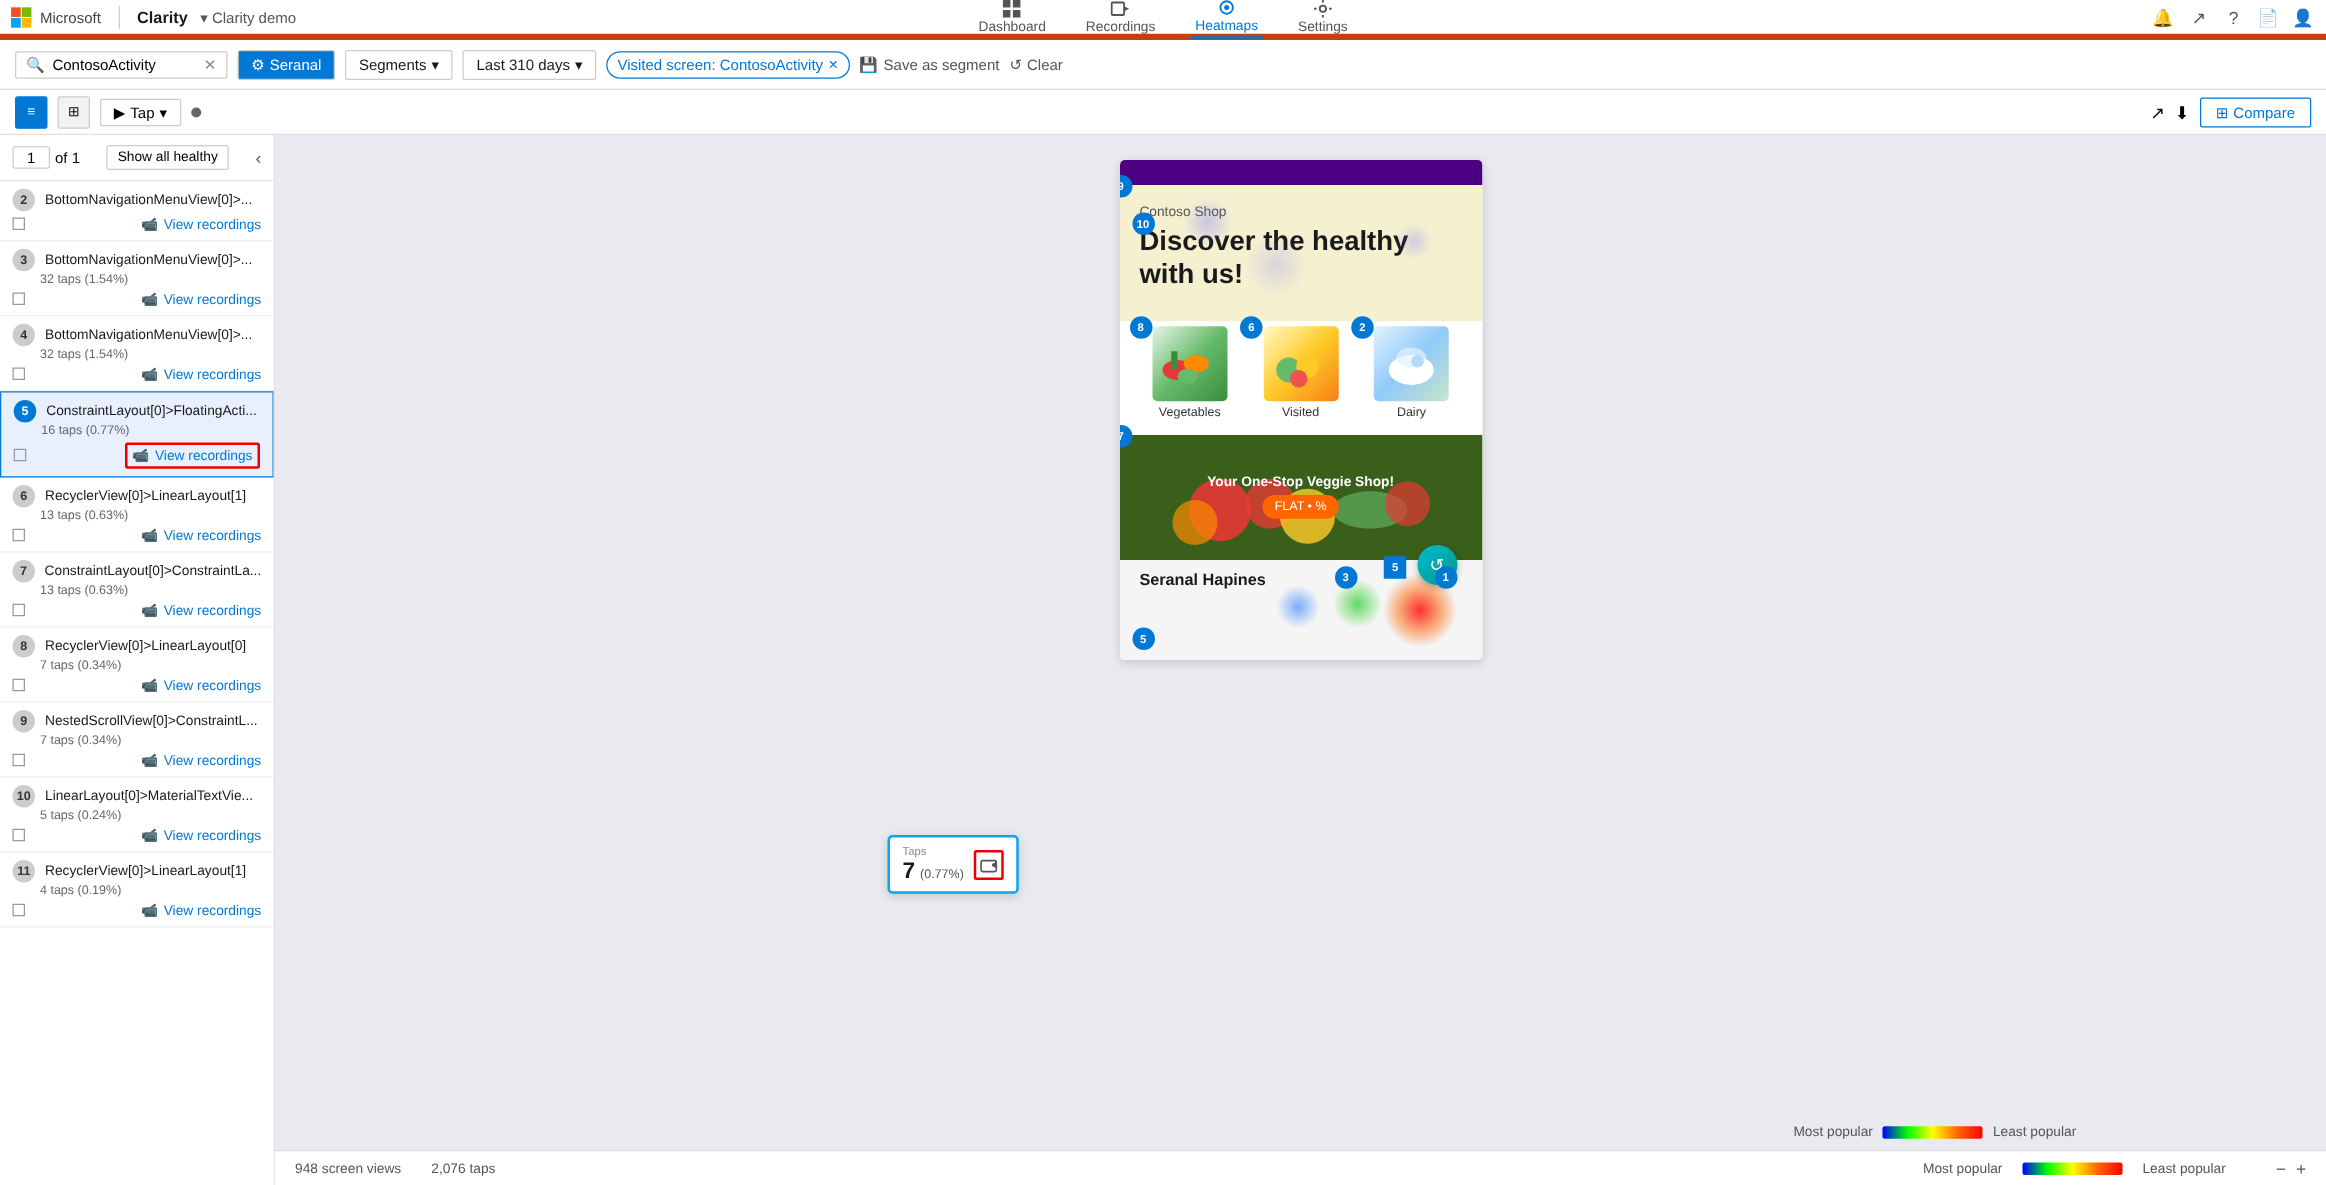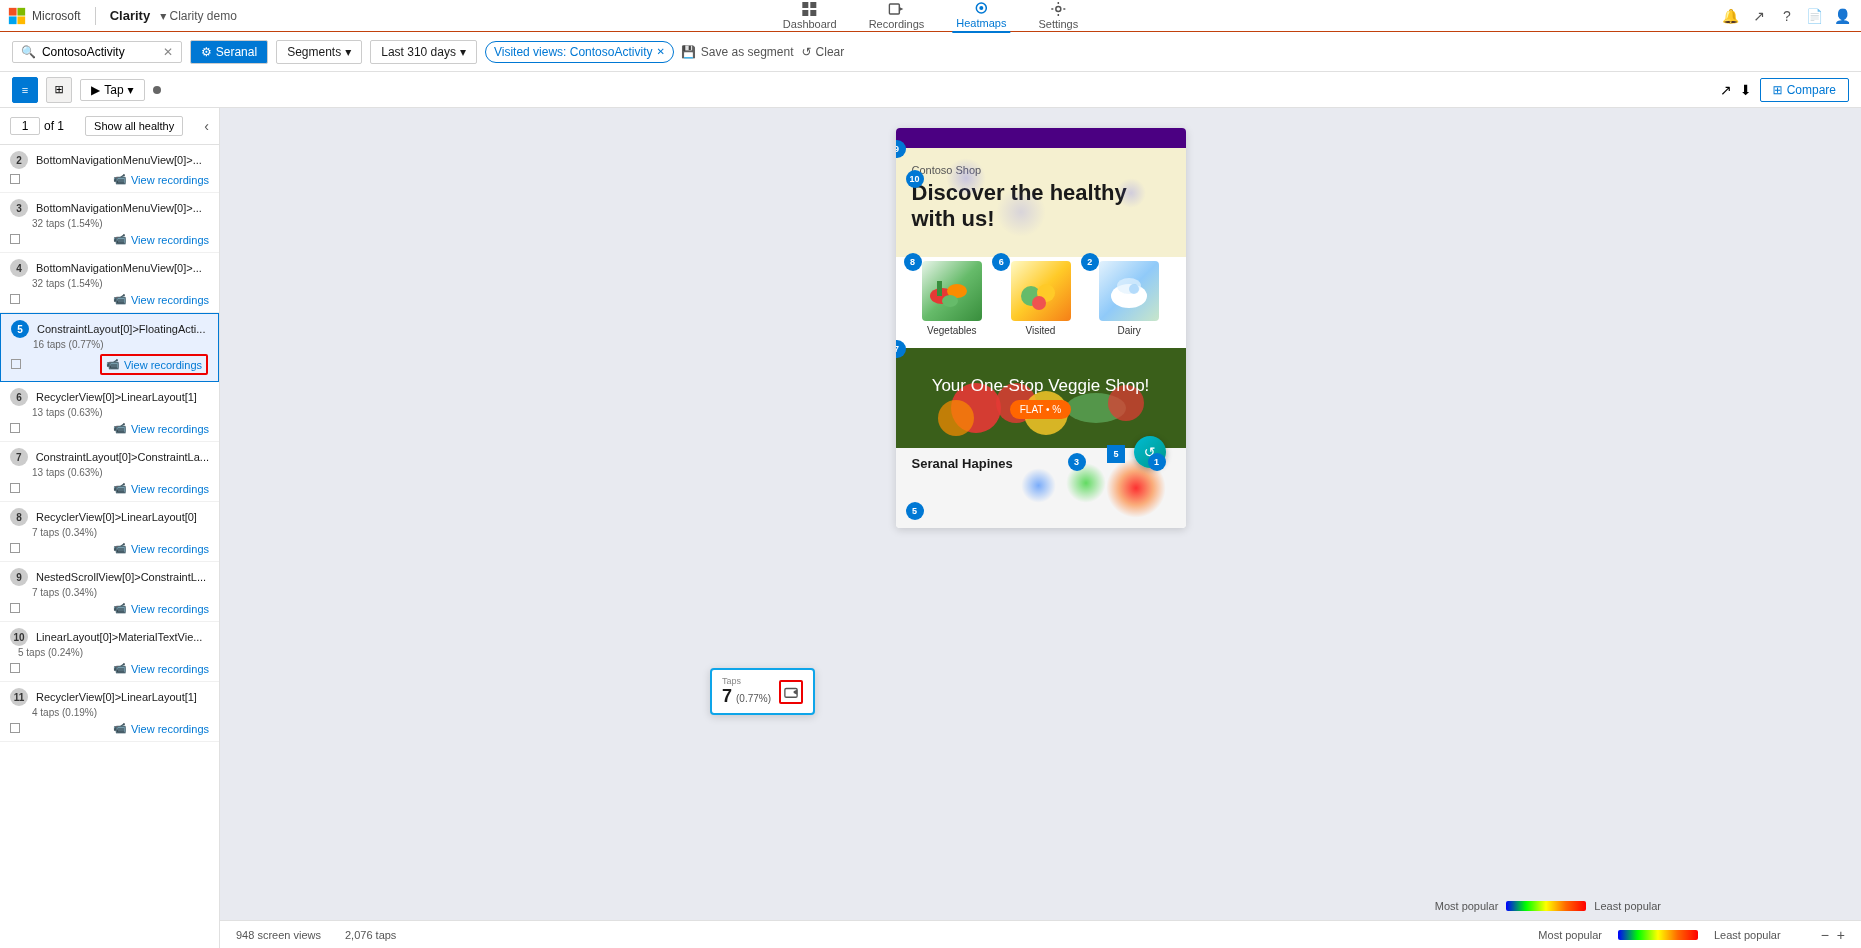--- a/index.html
+++ b/index.html
@@ -1,21 +1,21 @@
 <!DOCTYPE html>
 <html><head>
   <meta charset="utf-8">
   <style>
     * { box-sizing: border-box; margin: 0; padding: 0; font-family: 'Segoe UI', Arial, sans-serif; }
     body { width: 1861px; height: 948px; overflow: hidden; background: #f3f2f1; }
 
     
     .topbar {
       display: flex; align-items: center; height: 32px; background: #fff;
-      border-bottom: 1px solid #c2410c; padding: 0 8px; position: relative;
+      border-bottom: 5px solid #c2410c; padding: 0 8px; position: relative;
     }
     .topbar-brand { display: flex; align-items: center; gap: 6px; font-size: 13px; }
     .ms-logo { width: 18px; height: 18px; }
     .topbar-divider { width: 1px; height: 18px; background: #ccc; margin: 0 8px; }
     .topbar-clarity { font-size: 13px; font-weight: 600; color: #1a1a1a; }
     .topbar-demo { font-size: 12px; color: #555; margin-left: 4px; }
     .topbar-nav { display: flex; align-items: center; gap: 24px; position: absolute; left: 50%; transform: translateX(-50%); }
     .nav-item { display: flex; flex-direction: column; align-items: center; font-size: 11px; color: #555; cursor: pointer; padding: 2px 4px; }
     .nav-item.active { color: #0078d4; border-bottom: 2px solid #0078d4; }
     .nav-item svg { width: 16px; height: 16px; margin-bottom: 1px; }
@@ -122,21 +122,21 @@
     .hm-category { font-size: 14px; font-weight: 600; color: #1a1a1a; padding: 8px 16px; }
     .hm-products { display: flex; gap: 8px; padding: 4px 16px 12px; }
     .hm-product { display: flex; flex-direction: column; align-items: center; gap: 4px; flex: 1; }
     .hm-product-img { width: 60px; height: 60px; border-radius: 4px; position: relative; overflow: hidden; }
     .hm-product-label { font-size: 10px; color: #333; text-align: center; }
     .hm-banner { margin: 0 0 0 0; position: relative; }
     .hm-banner-img {
       width: 100%; height: 100px; background: linear-gradient(135deg, #2d5a1b, #8b9a2d);
       display: flex; align-items: center; justify-content: center; position: relative;
     }
-    .hm-banner-text { color: #fff; font-size: 17px; font-weight: 400; text-align: right; z-index: 2; position: relative; }
+    .hm-banner-text { color: #fff; font-size: 11px; font-weight: 700; text-align: right; z-index: 2; position: relative; }
     .hm-flat-btn {
       background: #ff6600; color: #fff; font-size: 10px; padding: 4px 10px;
       border-radius: 20px; margin-top: 4px; display: inline-block;
     }
 
     
     .hm-badge {
       position: absolute; width: 18px; height: 18px; border-radius: 50%;
       background: #0078d4; color: #fff; font-size: 9px; font-weight: 700;
       display: flex; align-items: center; justify-content: center; z-index: 10;
@@ -237,21 +237,21 @@
   </button>
   <button class="filter-btn secondary">
     <span>Segments</span>
     <span>▾</span>
   </button>
   <button class="filter-btn secondary">
     <span>Last 310 days</span>
     <span>▾</span>
   </button>
   <div class="filter-chip">
-    <span>Visited views: ContosoActivity</span>
+    <span>Visited screen: ContosoActivity</span>
     <span class="close">✕</span>
   </div>
   <div class="save-segment">
     <span>💾</span>
     <span>Save as segment</span>
   </div>
   <div class="clear-btn">
     <span>↺</span>
     <span>Clear</span>
   </div>
@@ -407,21 +407,21 @@
             <span>View recordings</span>
           </div>
         </div>
       </div>
 
       <div class="list-item">
         <div style="display:flex;align-items:center;gap:4px;">
           <span class="item-num gray">10</span>
           <span class="item-title">LinearLayout[0]&gt;MaterialTextVie...</span>
         </div>
-        <div style="margin-left:8px;"><span class="item-taps">5 taps (0.24%)</span></div>
+        <div style="margin-left:22px;"><span class="item-taps">5 taps (0.24%)</span></div>
         <div style="display:flex;align-items:center;justify-content:space-between;margin-top:2px;">
           <span class="item-icon"></span>
           <div class="view-recordings">
             <span>📹</span>
             <span>View recordings</span>
           </div>
         </div>
       </div>
 
       <div class="list-item">

